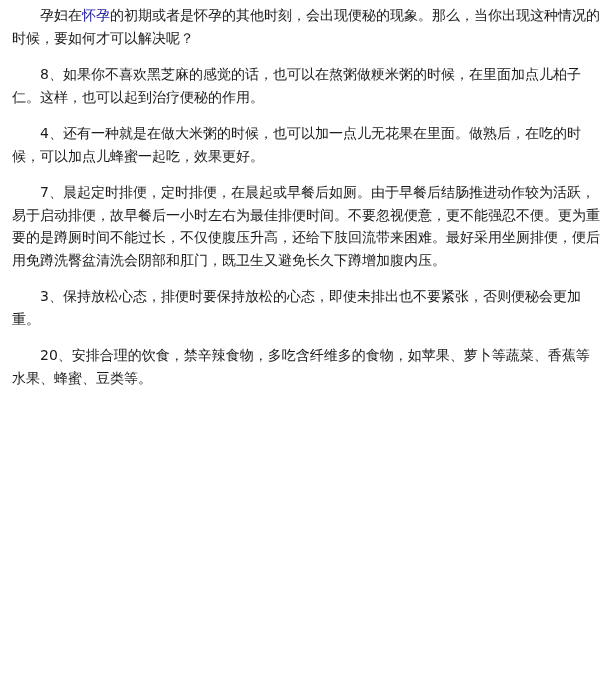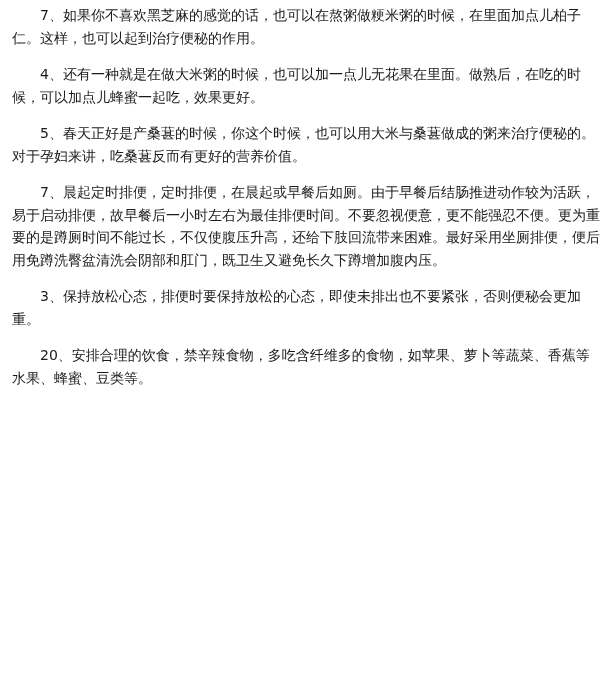--- a/index.html
+++ b/index.html
@@ -31,19 +31,19 @@
   .link {
     color: #1a1aa6;
     text-decoration: none;
     cursor: pointer;
   }
 </style>
 </head>
 <body>
 
 <div class="article">
-  <p class="para">7、如果你不喜欢黑芝麻的感觉的话，也可以在熬粥做粳米粥的时候，在里面加点儿柏子仁。这样，也可以起到治疗便秘的作用。</p>
+  <p class="para"><span>孕妇在</span><a class="link">怀孕</a><span>的初期或者是怀孕的其他时刻，会出现便秘的现象。那么，当你出现这种情况的时候，要如何才可以解决呢？</span></p>
+  <p class="para">8、如果你不喜欢黑芝麻的感觉的话，也可以在熬粥做粳米粥的时候，在里面加点儿柏子仁。这样，也可以起到治疗便秘的作用。</p>
   <p class="para">4、还有一种就是在做大米粥的时候，也可以加一点儿无花果在里面。做熟后，在吃的时候，可以加点儿蜂蜜一起吃，效果更好。</p>
-  <p class="para">5、春天正好是产桑葚的时候，你这个时候，也可以用大米与桑葚做成的粥来治疗便秘的。对于孕妇来讲，吃桑葚反而有更好的营养价值。</p>
   <p class="para">7、晨起定时排便，定时排便，在晨起或早餐后如厕。由于早餐后结肠推进动作较为活跃，易于启动排便，故早餐后一小时左右为最佳排便时间。不要忽视便意，更不能强忍不便。更为重要的是蹲厕时间不能过长，不仅使腹压升高，还给下肢回流带来困难。最好采用坐厕排便，便后用免蹲洗臀盆清洗会阴部和肛门，既卫生又避免长久下蹲增加腹内压。</p>
   <p class="para">3、保持放松心态，排便时要保持放松的心态，即使未排出也不要紧张，否则便秘会更加重。</p>
   <p class="para">20、安排合理的饮食，禁辛辣食物，多吃含纤维多的食物，如苹果、萝卜等蔬菜、香蕉等水果、蜂蜜、豆类等。</p>
 </div>
 
 </body></html>

